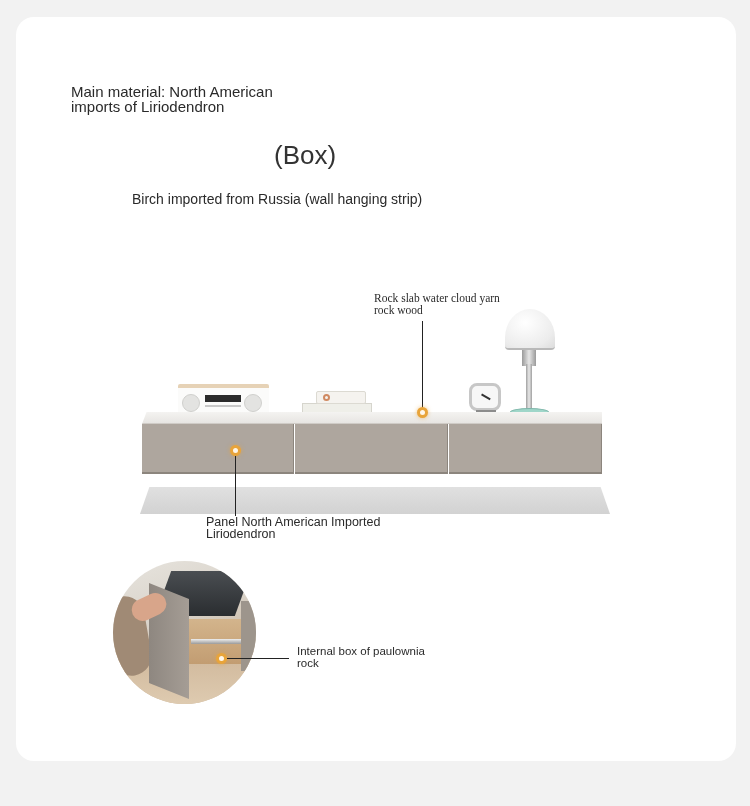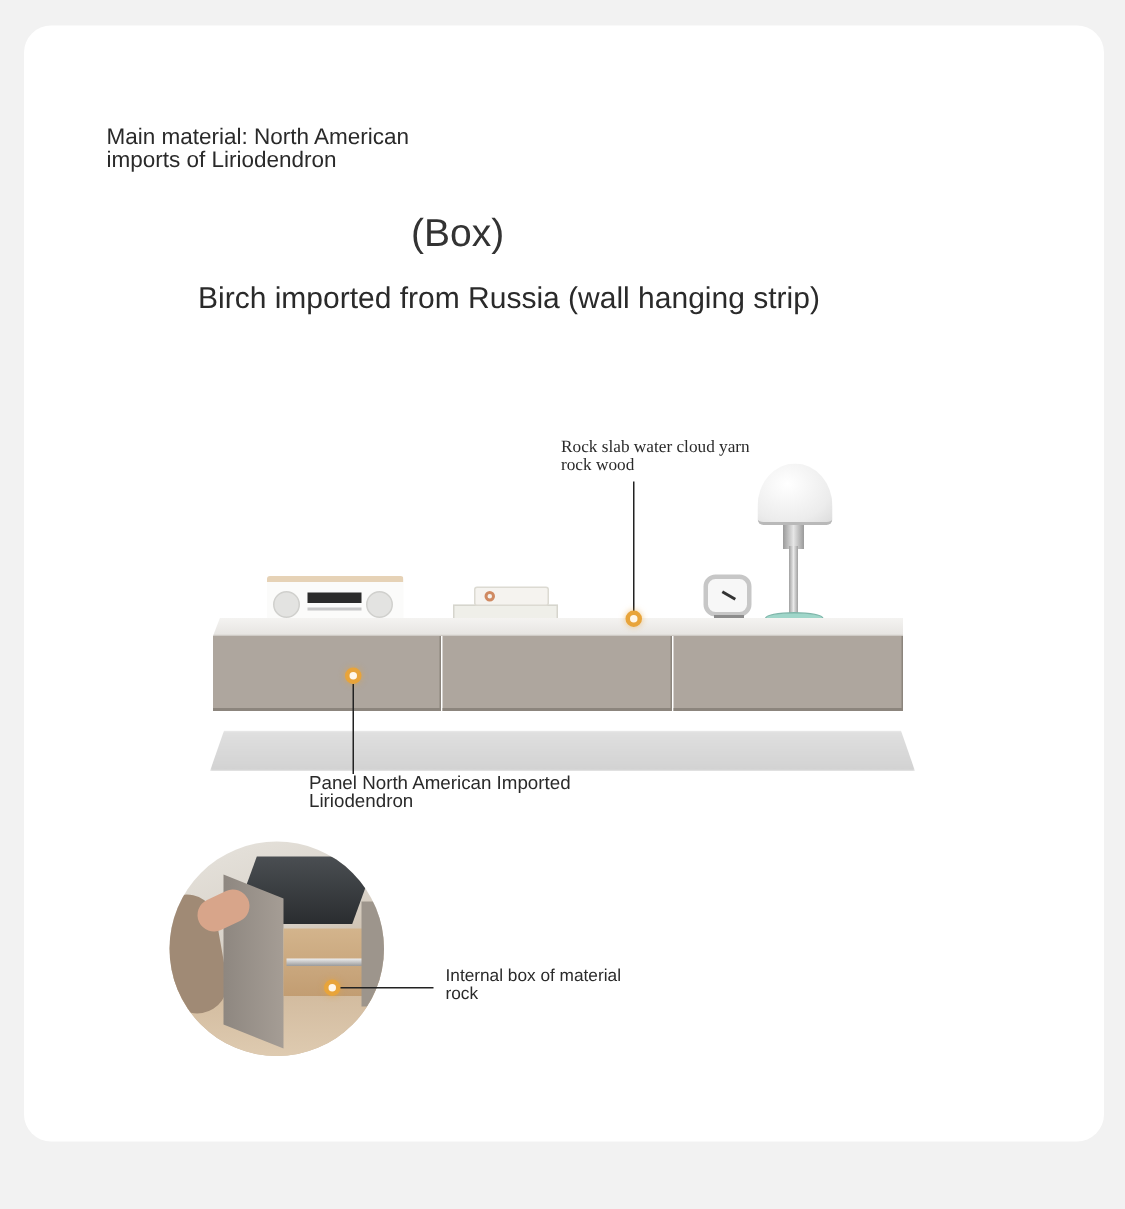--- a/index.html
+++ b/index.html
@@ -16,21 +16,21 @@
       width: 720px; height: 744px;
       background: #ffffff;
       border-radius: 18px;
     }
     .abs { position: absolute; }
     .lbl { font-family: "Liberation Sans", sans-serif; color: #2a2a2a; }
 
     .main-mat { left: 55px; top: 84px; font-size: 15px; line-height: 15px; margin-left: 16px; }
     .aux-mat { left: 49px; top: 138px; font-size: 19px; line-height: 16px; color: #333; }
     .box-lbl { left: 230px; top: 141px; font-size: 26px; line-height: 28px; color: #333; margin-left: 44px; }
-    .birch { left: 132px; top: 191px; font-size: 20px; line-height: 16px; }
+    .birch { left: 132px; top: 191px; font-size: 14px; line-height: 16px; }
 
     .rock { left: 374px; top: 292px; font-size: 11.5px; line-height: 12px; font-family: Liberation Serif, serif; }
     .panel { left: 186px; top: 516px; font-size: 12.5px; line-height: 12px; margin-left: 20px; }
     .inner { left: 297px; top: 645px; font-size: 11.5px; line-height: 12px; }
 
     .vline { background: #222; width: 1.3px; }
     .hline { background: #222; height: 1.3px; }
 
     .dot {
       width: 11px; height: 11px; border-radius: 50%;
@@ -178,15 +178,15 @@
   <div class="abs d-arm"></div>
   <div class="abs d-front"></div>
   <div class="abs d-hand"></div>
   <div class="abs d-box"></div>
   <div class="abs d-rail"></div>
   <div class="abs d-side"></div>
 </div>
 <div class="abs dot" style="left:216px; top:653px;"></div>
 <div class="abs hline" style="left:227px; top:658px; width:62px;"></div>
 <div class="abs lbl inner">
-  <div>Internal box of material</div>
+  <div>Internal box of paulownia</div>
   <div>rock</div>
 </div>
 
 </body></html>

